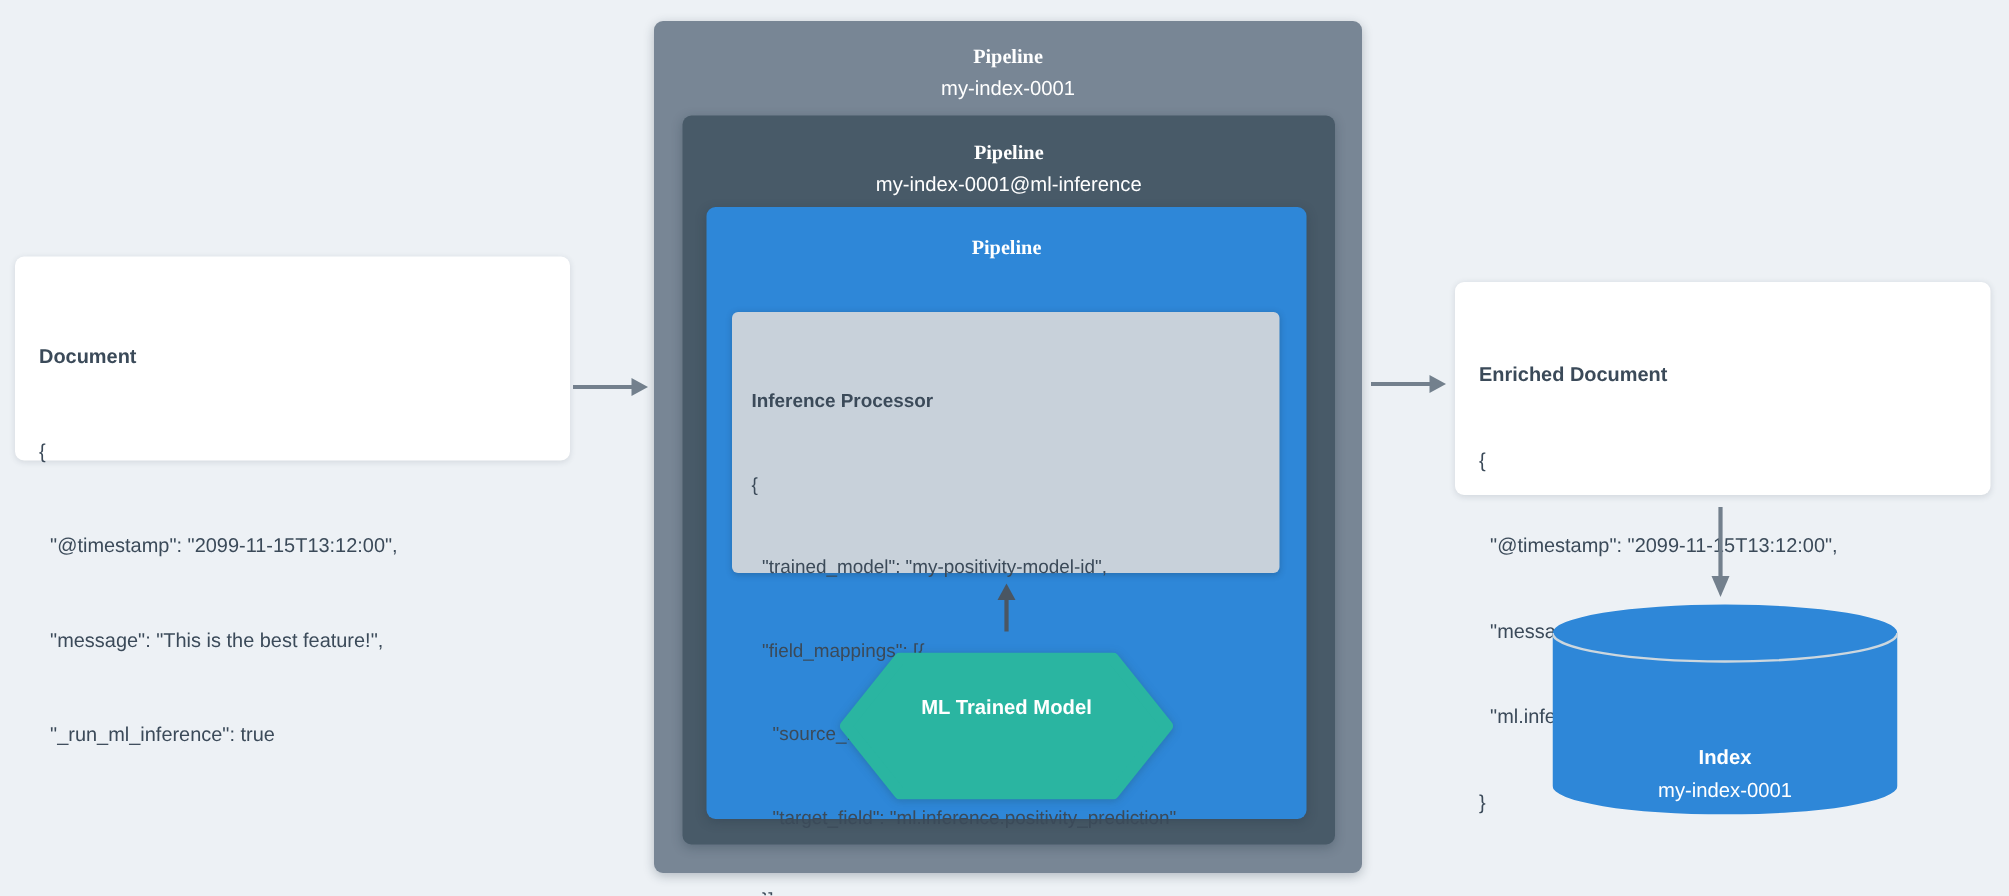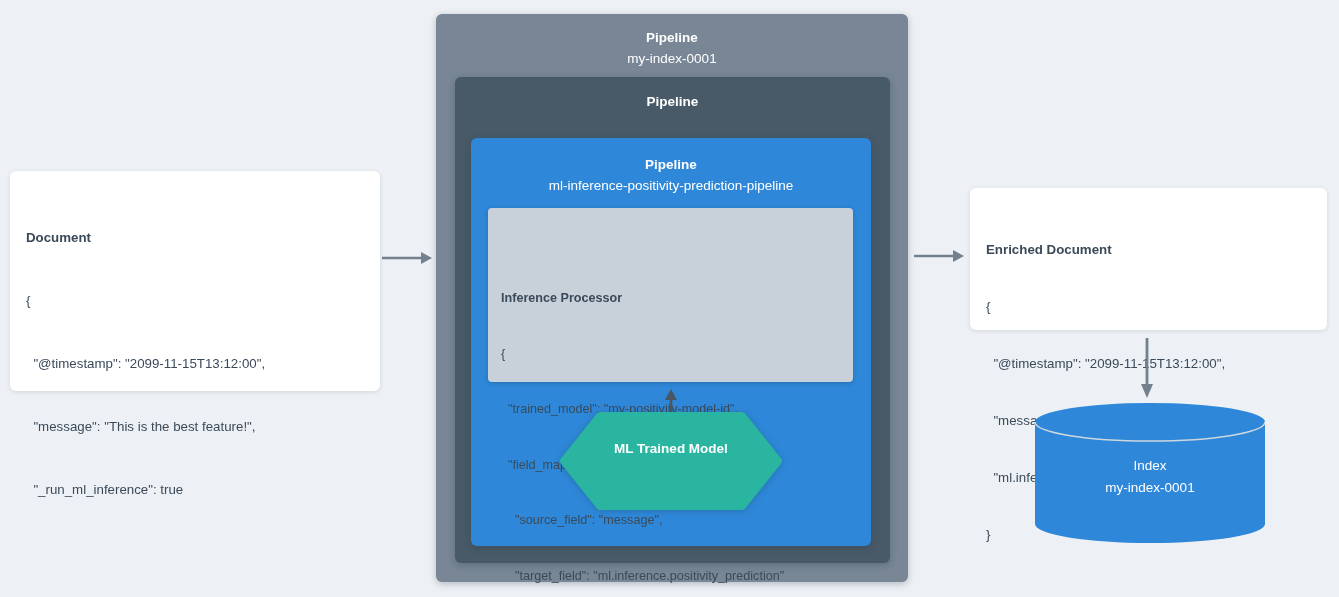--- a/index.html
+++ b/index.html
@@ -13,63 +13,63 @@
   }
   .box{position:absolute;box-sizing:border-box;}
   .card{
     background:#ffffff;border-radius:6px;
     box-shadow:0 1px 4px rgba(45,60,80,0.14);
     padding:14px 16px;
     font-size:13.3px;line-height:21px;
     white-space:pre;
   }
   .card .title{font-weight:bold;}
-  .doc-box{left:10px;top:171px;width:370px;height:220px;}
+  .doc-box{left:10px;top:171px;width:370px;height:136px;}
   .enriched-box{left:970px;top:188px;width:357px;height:142px;line-height:19px;}
 
   .pipe{border-radius:6px;box-shadow:0 2px 7px rgba(30,45,60,0.28);}
   .pipe-outer{left:436px;top:14px;width:472px;height:568px;background:#788695;}
   .pipe-mid{left:19px;top:63px;width:435px;height:486px;background:#485a68;}
   .pipe-inner{left:16px;top:61px;width:400px;height:408px;background:#2e87d8;}
   .pipe-header{
     position:absolute;left:0;top:13px;width:100%;
     text-align:center;color:#ffffff;
     font-size:13.5px;line-height:21px;
   }
-  .pipe-header .pl-title{font-weight:bold;}
+  .pipe-header .pl-title{font-weight:bold;font-family:Liberation Serif, serif;}
 
   .proc-box{
     left:17px;top:70px;width:365px;height:174px;
     background:#c8d1da;border-radius:4px;
     box-shadow:0 1px 4px rgba(20,40,60,0.25);
     padding:13px 13px;
     font-size:12.6px;line-height:18.5px;
     white-space:pre;color:#3b4a59;
   }
-  .proc-box .title{font-weight:bold;margin-top:31px;}
+  .proc-box .title{font-weight:bold;}
 
-  .hex-wrap{left:89px;top:274px;width:222px;height:109px;}
+  .hex-wrap{left:89px;top:297px;width:222px;height:109px;}
   .hex-wrap svg{position:absolute;left:0;top:0;filter:drop-shadow(0 1px 3px rgba(20,50,50,0.25));}
   .hex-label{
     position:absolute;left:0;top:26px;width:100%;
     text-align:center;color:#ffffff;
     font-size:13.5px;line-height:22px;
   }
   .hex-label .hl-title{font-weight:bold;}
 
   .arrow{position:absolute;}
 
   .cyl-wrap{left:1035px;top:402px;width:230px;height:141px;}
   .cyl-wrap svg{position:absolute;left:0;top:0;}
   .cyl-label{
     position:absolute;left:0;top:53px;width:100%;
     text-align:center;color:#ffffff;
     font-size:13.5px;line-height:22px;
   }
-  .cyl-label .cl-title{font-weight:normal;}
+  .cyl-label .cl-title{font-weight:bold;margin-top:39px;}
 </style>
 </head>
 <body>
 
 <div class="canvas">
 
   <div class="box card doc-box">
     <div class="title">Document</div>
     <div class="code-line">{</div>
     <div class="code-line">  "@timestamp": "2099-11-15T13:12:00",</div>
@@ -85,26 +85,26 @@
 
   <div class="box pipe pipe-outer">
     <div class="pipe-header">
       <div class="pl-title">Pipeline</div>
       <div class="pl-name">my-index-0001</div>
     </div>
 
     <div class="box pipe pipe-mid">
       <div class="pipe-header" style="top:14px;">
         <div class="pl-title">Pipeline</div>
+        <div class="pl-name">my-index-0001@ml-inference</div>
       </div>
 
       <div class="box pipe pipe-inner">
         <div class="pipe-header" style="top:16px;">
           <div class="pl-title">Pipeline</div>
-          <div class="pl-name">ml-inference-positivity-prediction-pipeline</div>
         </div>
 
         <div class="box proc-box">
           <div class="title">Inference Processor</div>
           <div class="code-line">{</div>
           <div class="code-line">  "trained_model": "my-positivity-model-id",</div>
           <div class="code-line">  "field_mappings": [{</div>
           <div class="code-line">    "source_field": "message",</div>
           <div class="code-line">    "target_field": "ml.inference.positivity_prediction"</div>
           <div class="code-line">  }]</div>

